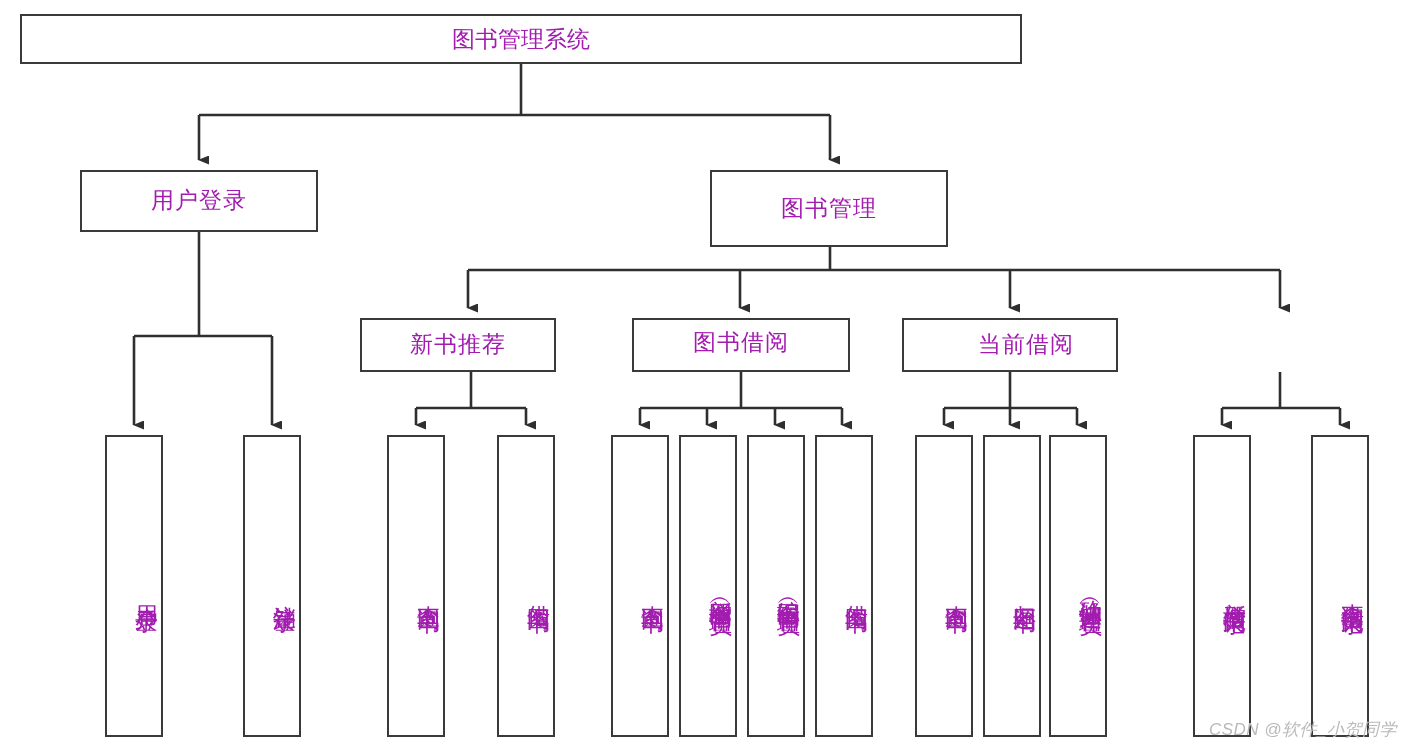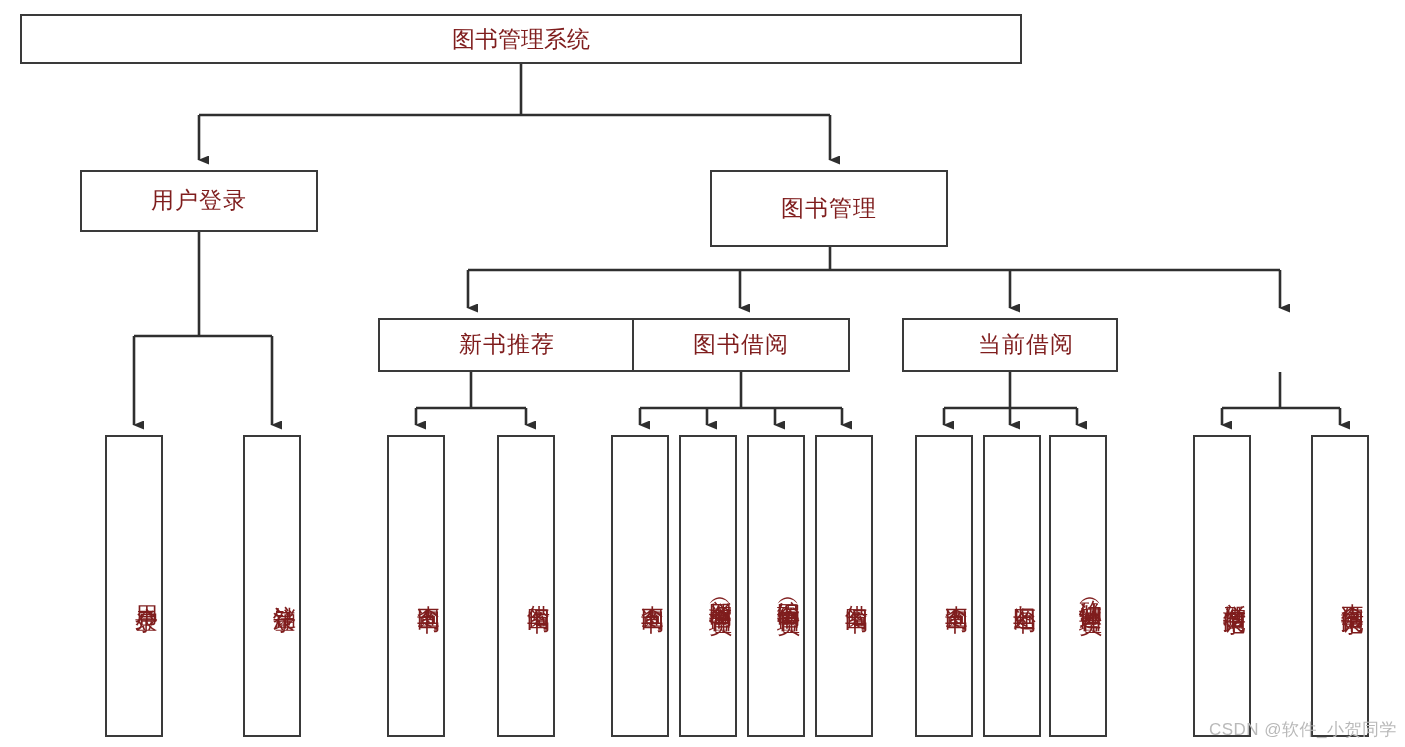--- a/index.html
+++ b/index.html
@@ -25,21 +25,21 @@
     top: 0;
     width: 1405px;
     height: 747px;
     pointer-events: none;
   }
   .node {
     position: absolute;
     box-sizing: border-box;
     border: 2px solid #3a3a3a;
     background: #ffffff;
-    color: #7f1d1d;
+    color: #a21caf;
     display: flex;
     align-items: center;
     justify-content: center;
     text-align: center;
     z-index: 2;
   }
   .node.horiz {
     font-size: 23px;
     letter-spacing: 1px;
     line-height: 1.2;
@@ -65,20 +65,21 @@
   }
   .watermark {
     position: absolute;
     right: 8px;
     bottom: 6px;
     font-size: 17px;
     color: #b9b9b9;
     letter-spacing: 0.5px;
     z-index: 3;
     white-space: nowrap;
+    font-style: italic;
   }
 </style>
 </head>
 <body>
 
 <div id="canvas">
 
   <svg id="edges" viewBox="0 0 1405 747" width="1405" height="747" xmlns="http://www.w3.org/2000/svg">
     <defs>
       <marker id="arw" markerWidth="9" markerHeight="11" refX="4.5" refY="10" orient="auto" markerUnits="userSpaceOnUse">
@@ -133,24 +134,24 @@
     <span>图书管理系统</span>
   </div>
 
   <div class="node horiz" style="left:80px; top:170px; width:238px; height:62px;">
     <span>用户登录</span>
   </div>
   <div class="node horiz" style="left:710px; top:170px; width:238px; height:77px;">
     <span>图书管理</span>
   </div>
 
-  <div class="node horiz" style="left:378px; top:318px; width:258px; height:54px;">
+  <div class="node horiz" style="left:360px; top:318px; width:196px; height:54px;">
     <span>新书推荐</span>
   </div>
-  <div class="node horiz" style="left:632px; top:318px; width:218px; height:54px;">
+  <div class="node horiz" style="left:632px; top:318px; width:218px; height:54px;font-family:Liberation Mono, monospace;">
     <span>图书借阅</span>
   </div>
   <div class="node horiz" style="left:902px; top:318px; width:216px; height:54px;padding-left:32px;">
     <span>当前借阅</span>
   </div>
 
   <div class="node vert" style="left:105px; top:435px; width:58px; height:302px;">
     <span class="vlabel">用户登录</span>
   </div>
   <div class="node vert" style="left:243px; top:435px; width:58px; height:302px;">

